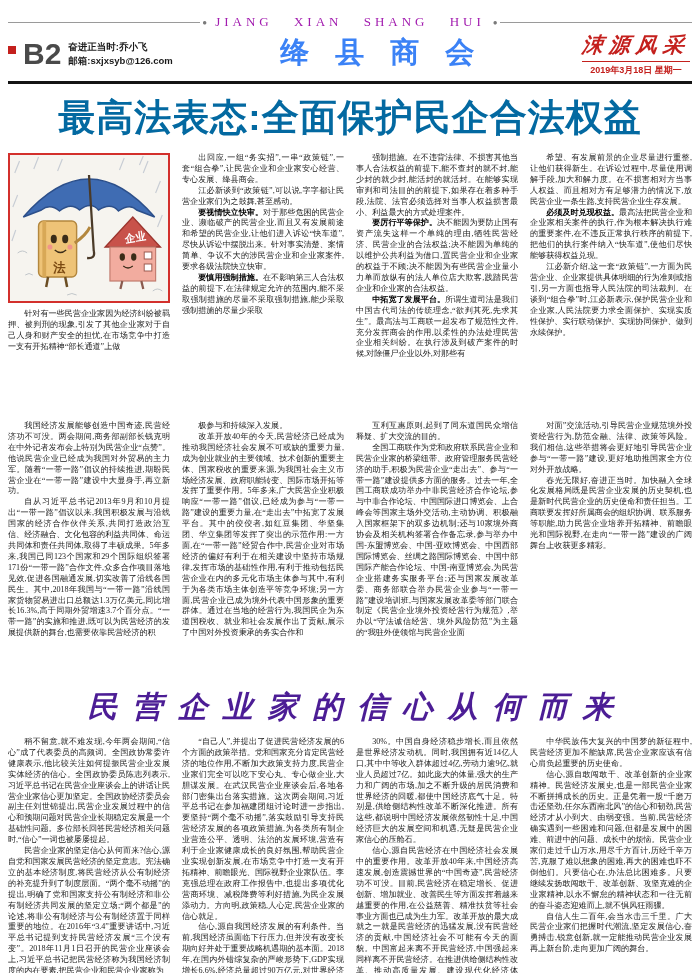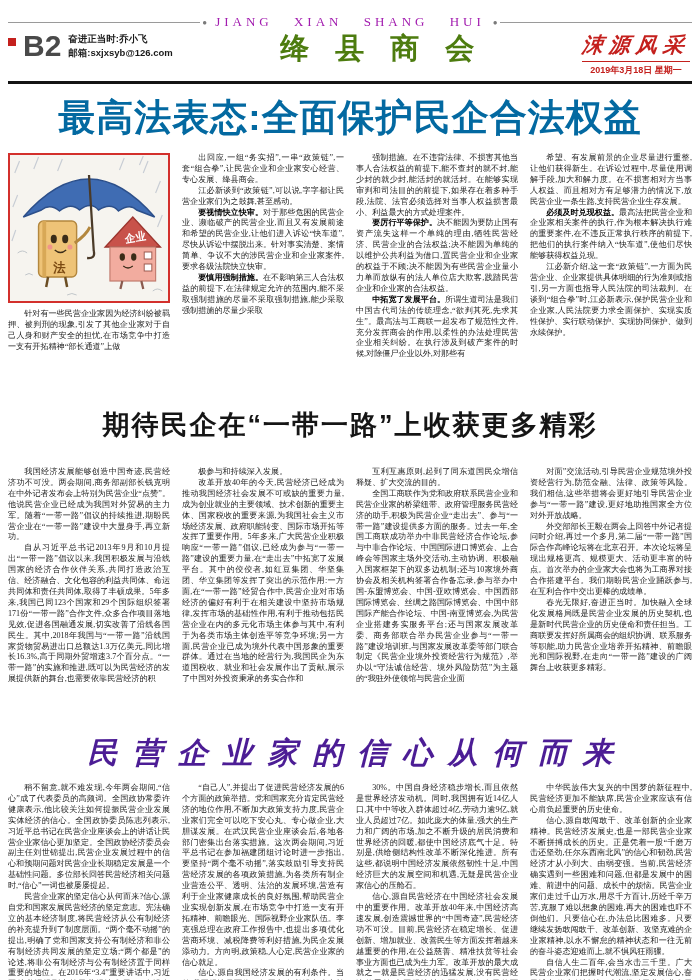--- a/index.html
+++ b/index.html
@@ -6,27 +6,27 @@
   html,body { width:700px; background:#fff; }
   body { font-family:"Liberation Serif","DejaVu Serif",serif; color:#2b2b2b; }
   .page { width:700px; height:980px; padding:0 8px; overflow:hidden; background:#fff; }
 
   
   .masthead { position:relative; padding-top:14px; }
   .pinyin-row { display:flex; align-items:center; justify-content:center; height:16px; }
   .pinyin-row .rule { flex:1; height:1px; background:#9a9a9a; }
   .pinyin-row .dot { color:#7a7a7a; font-size:8px; margin:0 2px; }
   .pinyin { color:#a21caf; font-family:"Liberation Serif",serif; font-size:13px; letter-spacing:4px; word-spacing:14px; white-space:nowrap; padding:0 6px; }
-  .mast-main { display:flex; align-items:flex-start; justify-content:space-between; margin-top:1px;gap:29px; }
+  .mast-main { display:flex; align-items:center; justify-content:space-between; margin-top:1px;gap:29px; }
   .mast-left { display:flex; align-items:center; gap:7px; padding-left:0; }
   .red-square { width:8px; height:8px; background:#c4201d; margin-top:-8px; }
   .edition { font-family:"Liberation Sans",sans-serif; font-weight:bold; font-size:30px; color:#4a4a4a; line-height:1; }
   .editor-box { font-family:"Liberation Sans",sans-serif; font-size:9.5px; font-weight:bold; color:#1a1a1a; line-height:1.5; }
   .mast-center { text-align:center; margin-top:-2px; }
-  .mast-title { font-size:29px; font-weight:bold; color:#4d7c0f; letter-spacing:26px; padding-left:26px; white-space:nowrap; }
+  .mast-title { font-size:29px; font-weight:bold; color:#3b82f6; letter-spacing:26px; padding-left:26px; white-space:nowrap; }
   .mast-right { text-align:center; padding-right:2px; }
   .brand { color:#c4201d; font-size:21px; font-weight:bold; font-style:italic; letter-spacing:6px; transform:skewX(-6deg); font-family:"Liberation Serif",serif; white-space:nowrap; }
   .brand-rule { height:1px; background:#c4201d; margin:2px 0 2px; }
   .date-line { color:#c4201d; font-size:9px; font-weight:bold; font-family:"Liberation Sans",sans-serif; white-space:nowrap; }
   .black-rule { height:3px; background:#141414; margin-top:4px; }
 
   
   .headline1 { text-align:center; color:#0369a1; font-family:"Liberation Sans",sans-serif; font-weight:900; font-size:37px; letter-spacing:1px; margin:9px 0 10px; white-space:nowrap; }
   .headline2 { text-align:center; color:#151515; font-family:"Liberation Sans",sans-serif; font-weight:900; font-size:27px; letter-spacing:2px; margin:10px 0 8px; white-space:nowrap; }
   .headline3 { text-align:center; color:#4c1d95; font-family:"Liberation Sans",sans-serif; font-weight:900; font-size:30px; letter-spacing:15px; padding-left:15px; margin:12px 0 9px; white-space:nowrap;font-style:italic; }
@@ -155,38 +155,36 @@
         <p><b>要厉行平等保护。</b>决不能因为要防止国有资产流失这样一个单纯的理由,牺牲民营经济、民营企业的合法权益;决不能因为单纯的以维护公共利益为借口,置民营企业和企业家的权益于不顾;决不能因为有些民营企业量小力单而放纵有的法人单位店大欺客,践踏民营企业和企业家的合法权益。</p>
         <p><b>中拓宽了发展平台。</b>所谓生道司法是我们中国古代司法的传统理念,“欲判其死,先求其生”。最高法与工商联一起发布了规范性文件,充分发挥商会的作用,以柔性的办法处理民营企业相关纠纷。在执行涉及到破产案件的时候,对除僵尸企业以外,对那些有</p>
       </div>
     <div class="col">
         <p>希望、有发展前景的企业尽量进行重整,让他们获得新生。在诉讼过程中,尽量使用调解手段,加大和解力度。在不损害相对方当事人权益、而且相对方有足够潜力的情况下,放民营企业一条生路,支持民营企业生存发展。</p>
         <p><b>必须及时兑现权益。</b>最高法把民营企业和企业家相关案件的执行,作为根本解决执行难的重要案件,在不违反正常执行秩序的前提下,把他们的执行案件纳入“快车道”,使他们尽快能够获得权益兑现。</p>
         <p>江必新介绍,这一套“政策链”,一方面为民营企业、企业家提供具体明细的行为准则或指引,另一方面也指导人民法院的司法裁判。在谈到“组合拳”时,江必新表示,保护民营企业和企业家,人民法院要力求全面保护、实现实质性保护、实行联动保护、实现协同保护、做到永续保护。</p>
       </div>
   </div>
 
-  <h2 class="headline2">期待民企在“一带一路”上收获更多精彩</h2>
 
   <div class="article" id="article2">
     <div class="col">
         <p>我国经济发展能够创造中国奇迹,民营经济功不可没。两会期间,商务部副部长钱克明在中外记者发布会上特别为民营企业“点赞”。他说民营企业已经成为我国对外贸易的主力军。随着“一带一路”倡议的持续推进,期盼民营企业在“一带一路”建设中大显身手,再立新功。</p>
         <p>自从习近平总书记2013年9月和10月提出“一带一路”倡议以来,我国积极发展与沿线国家的经济合作伙伴关系,共同打造政治互信、经济融合、文化包容的利益共同体、命运共同体和责任共同体,取得了丰硕成果。5年多来,我国已同123个国家和29个国际组织签署171份“一带一路”合作文件,众多合作项目落地见效,促进各国融通发展,切实改善了沿线各国民生。其中,2018年我国与“一带一路”沿线国家货物贸易进出口总额达1.3万亿美元,同比增长16.3%,高于同期外贸增速3.7个百分点。“一带一路”的实施和推进,既可以为民营经济的发展提供新的舞台,也需要依靠民营经济的积</p>
       </div>
     <div class="col">
         <p>极参与和持续深入发展。</p>
         <p>改革开放40年的今天,民营经济已经成为推动我国经济社会发展不可或缺的重要力量,成为创业就业的主要领域、技术创新的重要主体、国家税收的重要来源,为我国社会主义市场经济发展、政府职能转变、国际市场开拓等发挥了重要作用。5年多来,广大民营企业积极响应“一带一路”倡议,已经成为参与“一带一路”建设的重要力量,在“走出去”中拓宽了发展平台。其中的佼佼者,如红豆集团、华坚集团、华立集团等发挥了突出的示范作用:一方面,在“一带一路”经贸合作中,民营企业对市场经济的偏好有利于在相关建设中坚持市场规律,发挥市场的基础性作用,有利于推动包括民营企业在内的多元化市场主体参与其中,有利于为各类市场主体创造平等竞争环境;另一方面,民营企业已成为境外代表中国形象的重要群体。通过在当地的经营行为,我国民企为东道国税收、就业和社会发展作出了贡献,展示了中国对外投资秉承的务实合作和</p>
       </div>
     <div class="col">
         <p>互利互惠原则,起到了同东道国民众增信释疑、扩大交流的目的。</p>
         <p>全国工商联作为党和政府联系民营企业和民营企业家的桥梁纽带、政府管理服务民营经济的助手,积极为民营企业“走出去”、参与“一带一路”建设提供多方面的服务。过去一年,全国工商联成功举办中非民营经济合作论坛,参与中非合作论坛、中国国际进口博览会、上合峰会等国家主场外交活动,主动协调、积极融入国家框架下的双多边机制;还与10家境外商协会及相关机构签署合作备忘录,参与举办中国-东盟博览会、中国-亚欧博览会、中国西部国际博览会、丝绸之路国际博览会、中国中部国际产能合作论坛、中国-南亚博览会,为民营企业搭建务实服务平台;还与国家发展改革委、商务部联合举办民营企业参与“一带一路”建设培训班,与国家发展改革委等部门联合制定《民营企业境外投资经营行为规范》,举办以“守法诚信经营、境外风险防范”为主题的“我驻外使领馆与民营企业面</p>
       </div>
     <div class="col">
         <p>对面”交流活动,引导民营企业规范境外投资经营行为,防范金融、法律、政策等风险。我们相信,这些举措将会更好地引导民营企业参与“一带一路”建设,更好地助推国家全方位对外开放战略。</p>
-        <p>外交部部长王毅在两会上回答中外记者提问时介绍,再过一个多月,第二届“一带一路”国际合作高峰论坛将在北京召开。本次论坛将呈现出规格更高、规模更大、活动更丰富的特点。首次举办的企业家大会也将为工商界对接合作搭建平台。我们期盼民营企业踊跃参与,在互利合作中交出更棒的成绩单。</p>
         <p>春光无限好,奋进正当时。加快融入全球化发展格局既是民营企业发展的历史契机,也是新时代民营企业的历史使命和责任担当。工商联要发挥好所属商会的组织协调、联系服务等职能,助力民营企业培养开拓精神、前瞻眼光和国际视野,在走向“一带一路”建设的广阔舞台上收获更多精彩。</p>
       </div>
   </div>
 
   <h2 class="headline3">民营企业家的信心从何而来</h2>
 
   <div class="article" id="article3">
     <div class="col">
         <p>稍不留意,就不难发现,今年两会期间,“信心”成了代表委员的高频词。全国政协常委许健康表示,他比较关注如何提振民营企业发展实体经济的信心。全国政协委员陈志列表示,习近平总书记在民营企业座谈会上的讲话让民营企业家信心更加坚定。全国政协经济委员会副主任刘世锦提出,民营企业发展过程中的信心和预期问题对民营企业长期稳定发展是一个基础性问题。多位部长回答民营经济相关问题时,“信心”一词也被屡屡提起。</p>
         <p>民营企业家的坚定信心从何而来?信心,源自党和国家发展民营经济的坚定意志。宪法确立的基本经济制度,将民营经济从公有制经济的补充提升到了制度层面。“两个毫不动摇”的提出,明确了党和国家支持公有制经济和非公有制经济共同发展的坚定立场;“两个都是”的论述,将非公有制经济与公有制经济置于同样重要的地位。在2016年“3.4”重要讲话中,习近平总书记提到支持民营经济发展“三个没有变”。2018年11月1日召开的民营企业座谈会上,习近平总书记把民营经济称为我国经济制度的内在要素,把民营企业和民营企业家称为</p>

